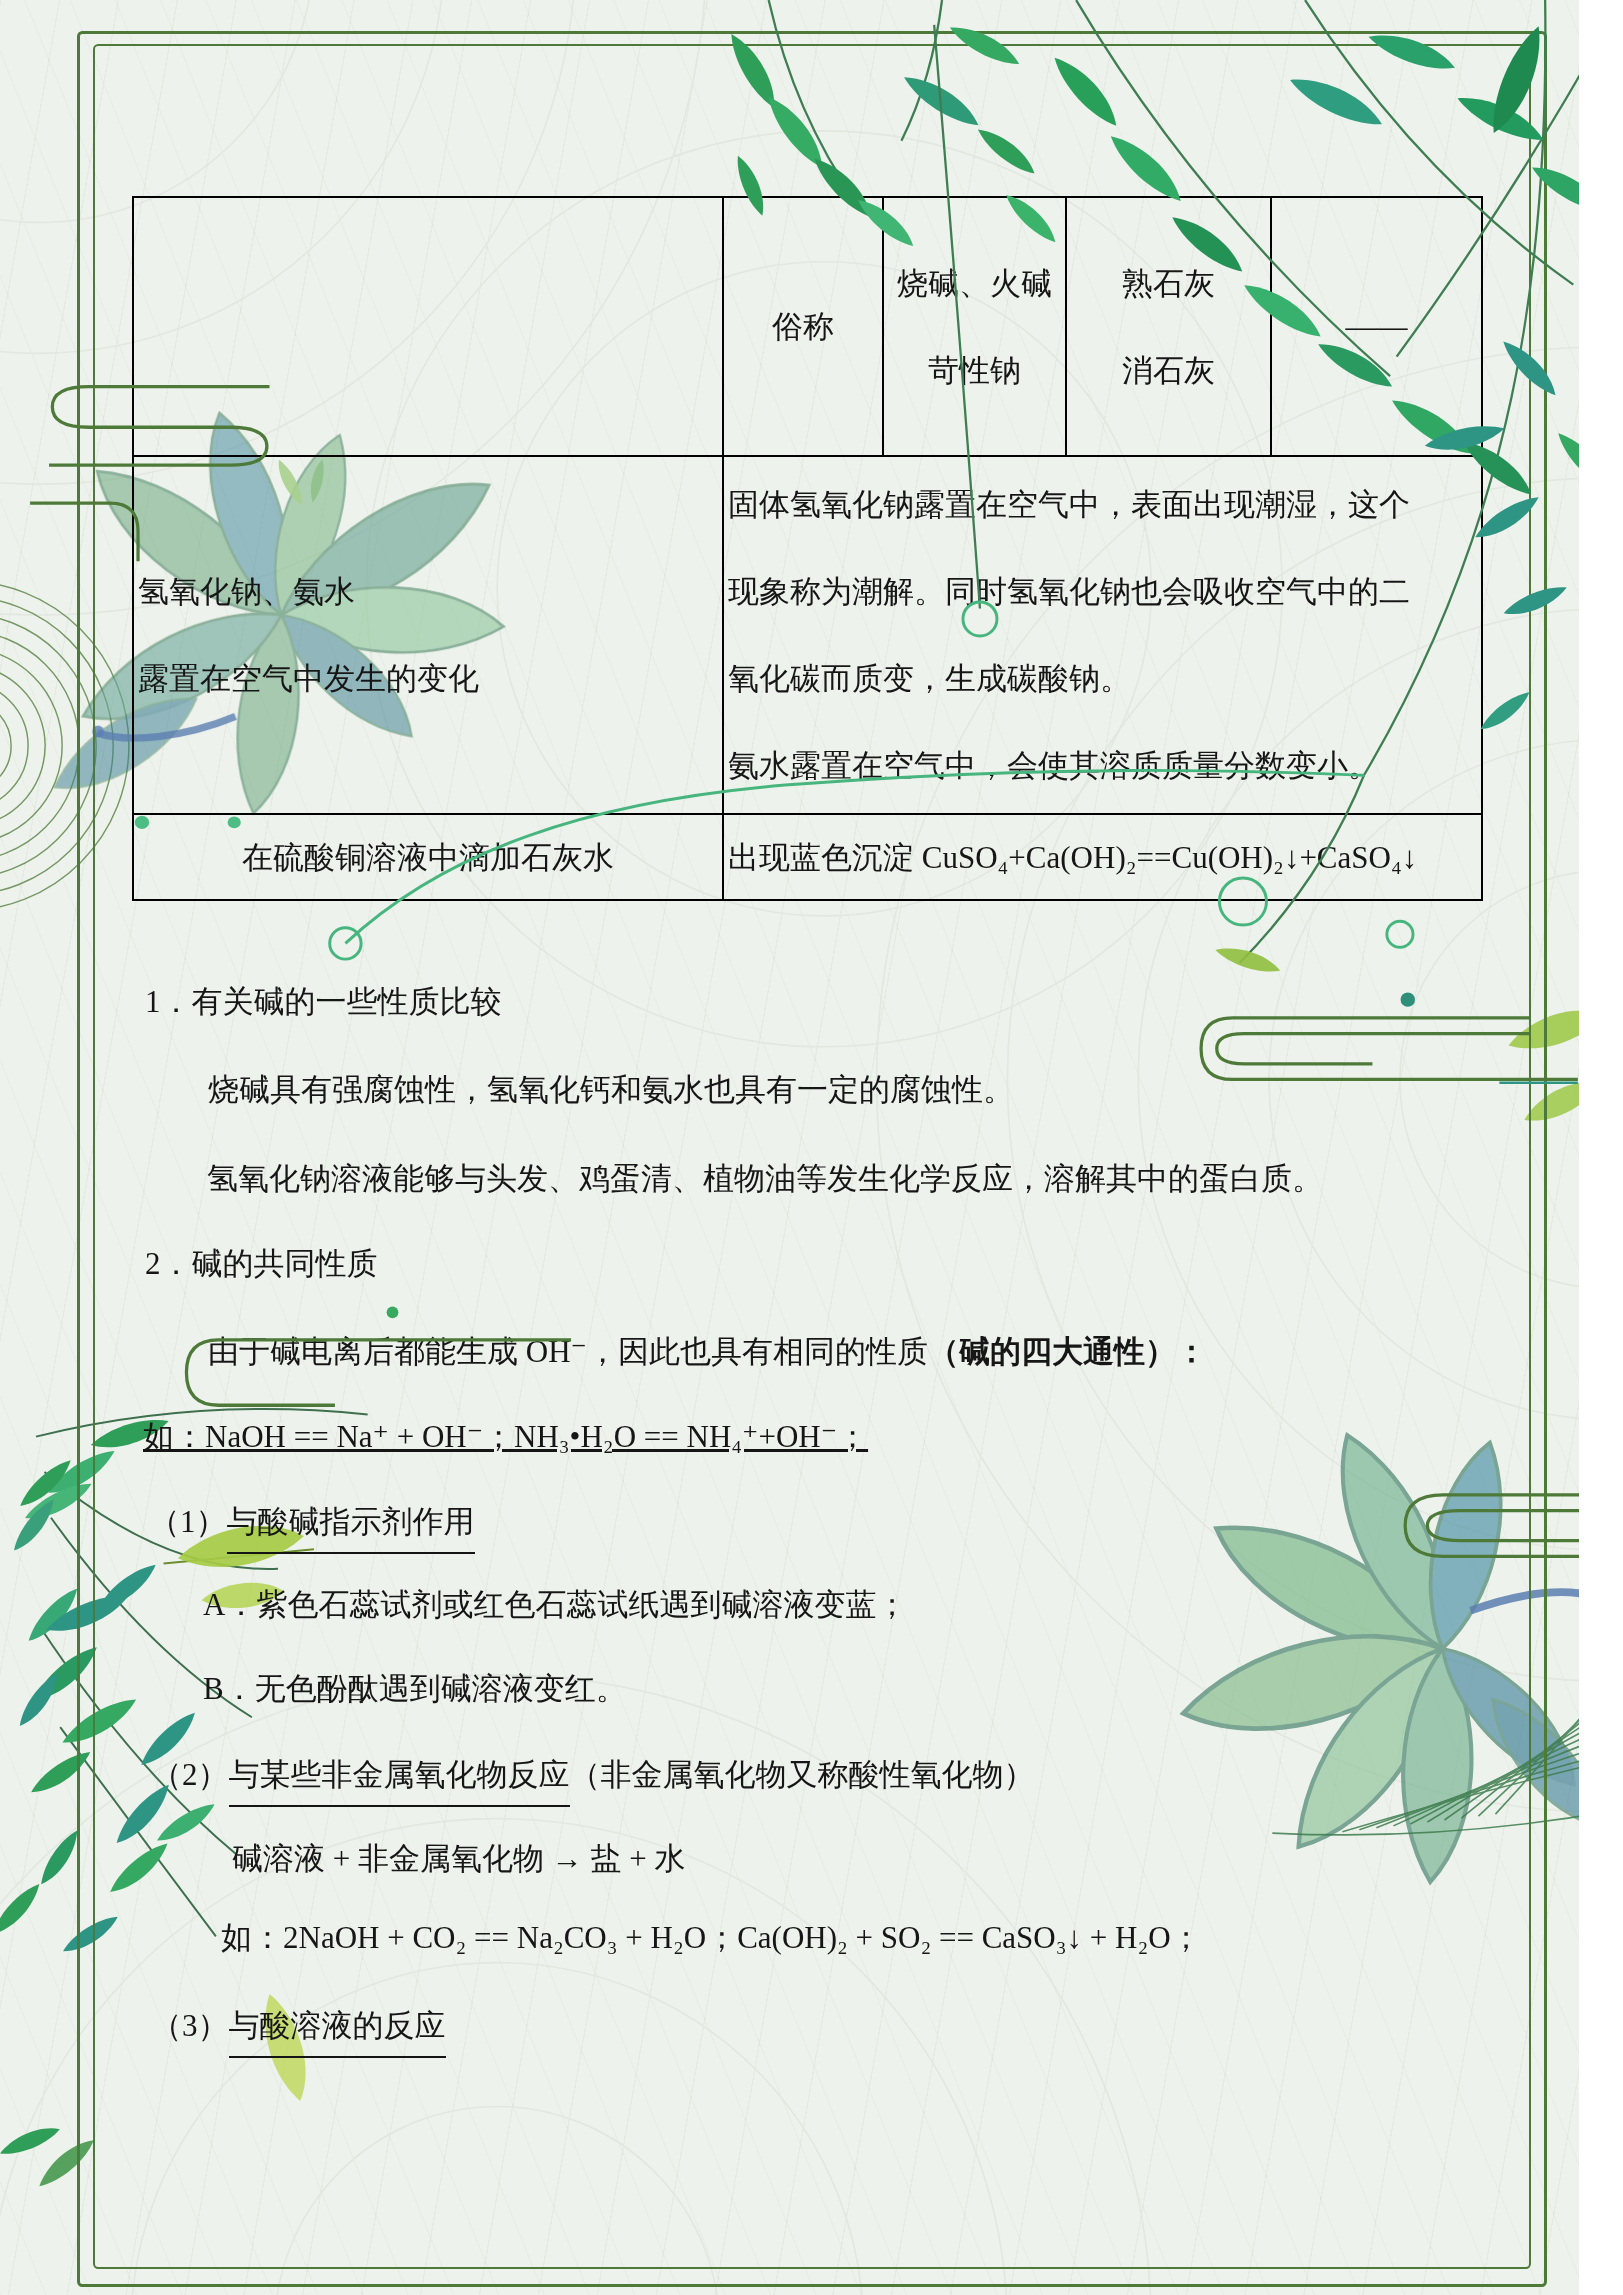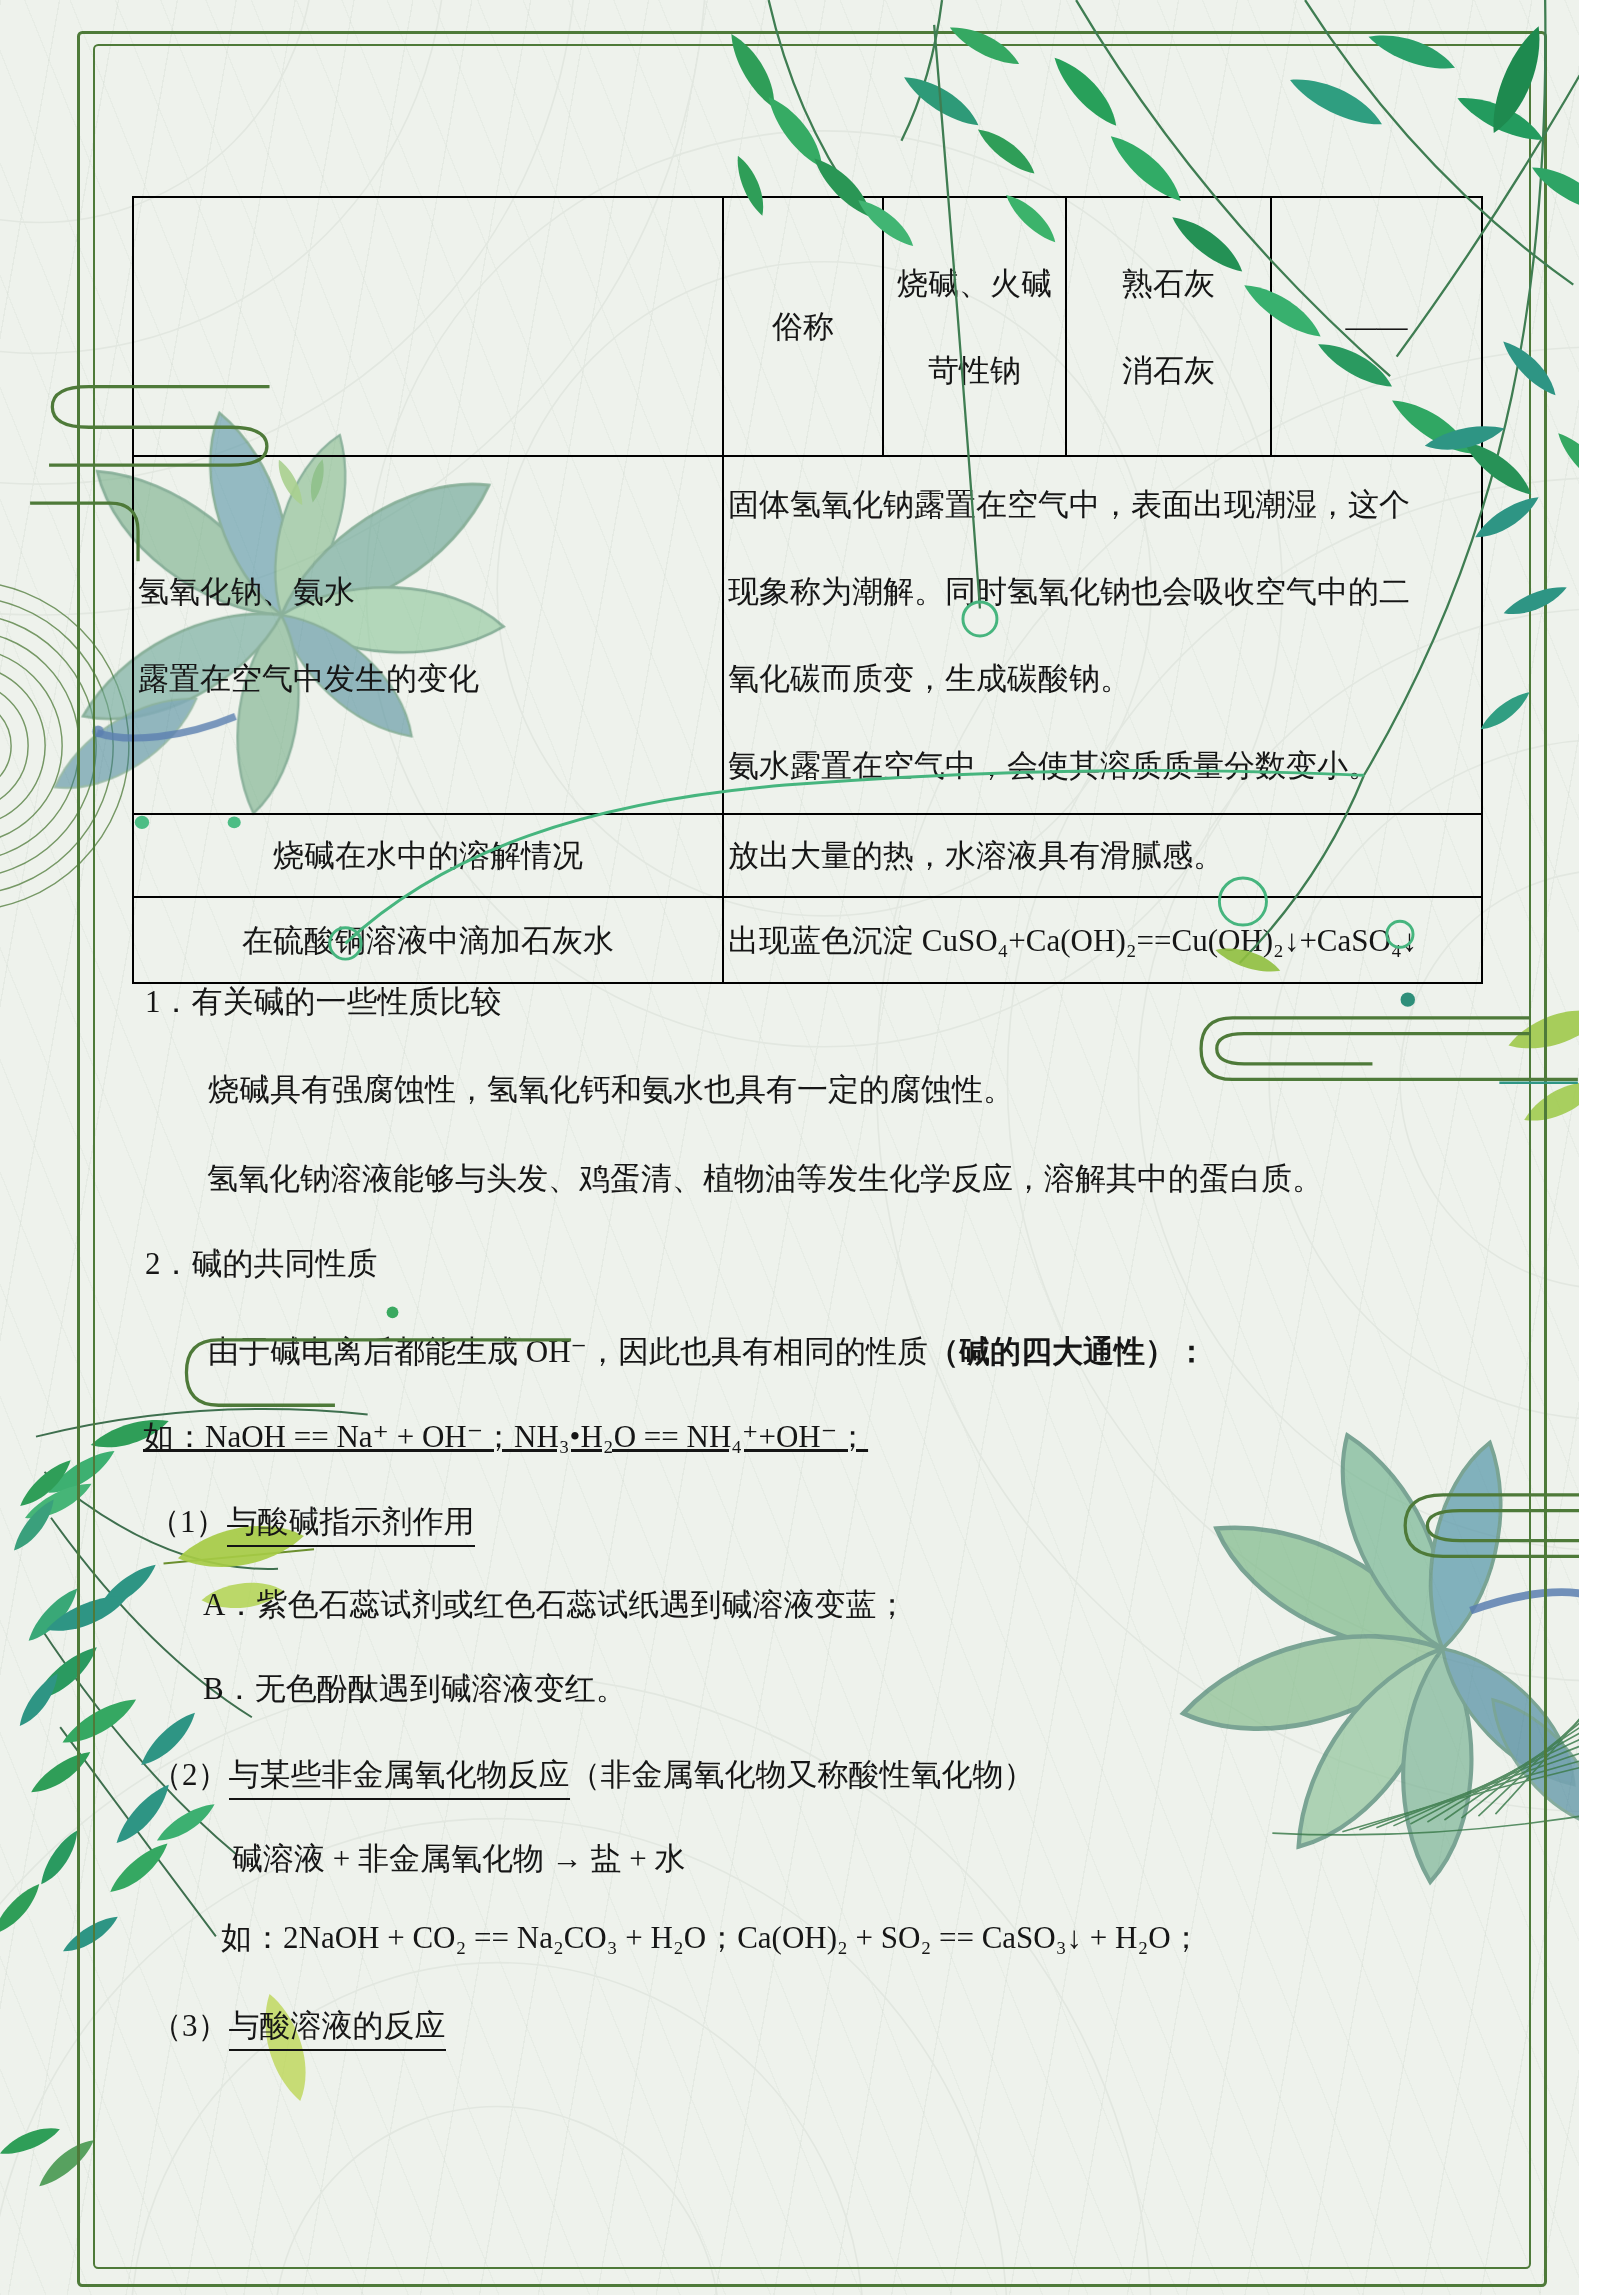--- a/index.html
+++ b/index.html
@@ -30,21 +30,21 @@
     padding:4px;overflow:visible;white-space:nowrap;
   }
   tr.r1{height:259px;} tr.r2{height:343px;} tr.r3{height:83px;} tr.r4{height:86px;}
   .cc{text-align:center;}
   .two-line div{line-height:87px;}
   .lbl-left{padding-left:101px;}
   .lbl-left div{line-height:87px;}
   .desc{padding-left:17px;}
   .desc div{line-height:87px;}
   .line{position:absolute;z-index:4;font-size:31px;line-height:37px;white-space:nowrap;}
-  .u{border-bottom:2.6px solid #141414;padding-bottom:6px;}
+  .u{border-bottom:2.6px solid #141414;padding-bottom:13px;}
   .b{font-weight:bold;}
   #fg-deco{z-index:5;}
   .edge-right{position:absolute;left:1579px;top:0;width:44px;height:2295px;background:#ffffff;z-index:6;}
 </style>
 </head>
 <body>
 
 <div class="paper"></div>
 
 <svg id="bg-deco" class="layer" viewBox="0 0 2481 3508">
@@ -201,24 +201,20 @@
       <div>氢氧化钠、氨水</div>
       <div>露置在空气中发生的变化</div>
     </td>
     <td class="desc" colspan="4">
       <div>固体氢氧化钠露置在空气中，表面出现潮湿，这个</div>
       <div>现象称为潮解。同时氢氧化钠也会吸收空气中的二</div>
       <div>氧化碳而质变，生成碳酸钠。</div>
       <div>氨水露置在空气中，会使其溶质质量分数变小。</div>
     </td>
   </tr>
-  <tr class="r3">
-    <td class="cc"><span>烧碱在水中的溶解情况</span></td>
-    <td class="desc" colspan="4"><span>放出大量的热，水溶液具有滑腻感。</span></td>
-  </tr>
   <tr class="r4">
     <td class="cc"><span>在硫酸铜溶液中滴加石灰水</span></td>
     <td class="desc" colspan="4"><span>出现蓝色沉淀 CuSO₄+Ca(OH)₂==Cu(OH)₂↓+CaSO₄↓</span></td>
   </tr>
 </tbody>
   </table>
 
 <div class="line" style="left:145px;top:983px;"><span>1．</span><span>有关碱的一些性质比较</span></div>
 <div class="line" style="left:208px;top:1071px;"><span>烧碱具有强腐蚀性，氢氧化钙和氨水也具有一定的腐蚀性。</span></div>
 <div class="line" style="left:207px;top:1160px;"><span>氢氧化钠溶液能够与头发、鸡蛋清、植物油等发生化学反应，溶解其中的蛋白质。</span></div>

